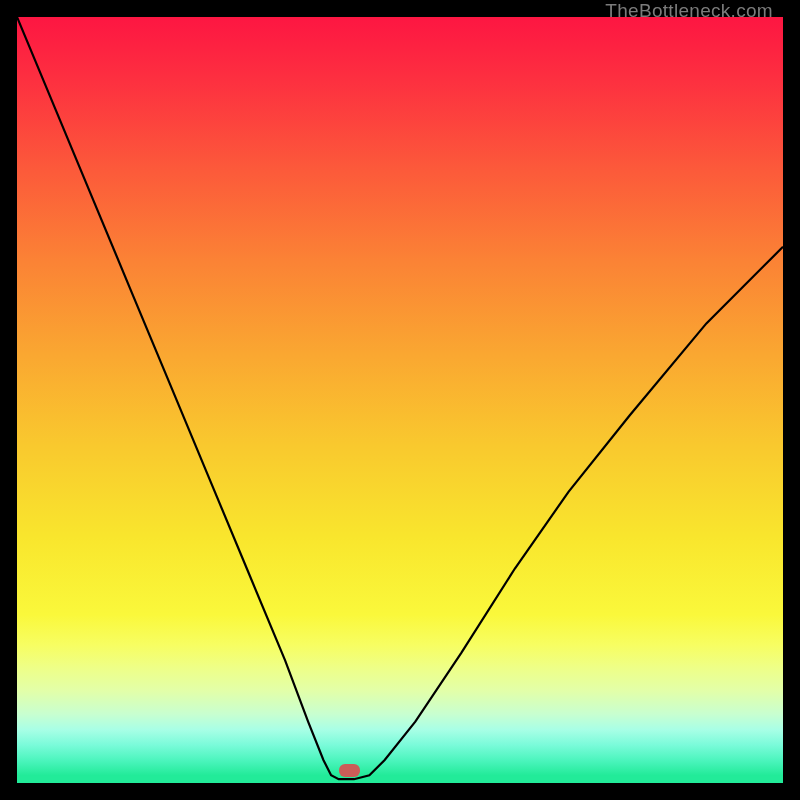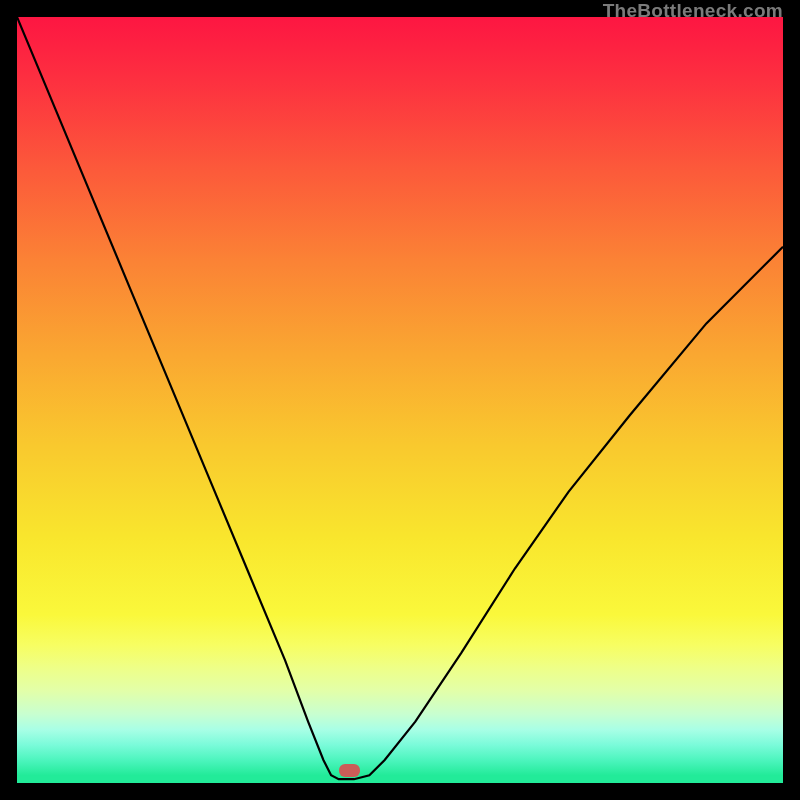--- a/index.html
+++ b/index.html
@@ -33,25 +33,25 @@
       #a9ffe6 93%,
       #7bfbda 95%,
       #4df5be 97%,
       #22eb99 99%,
       #22eb99 100%
     );
   }
   .watermark {
     position: absolute;
     top: 0px;
-    right: 17px;
+    right: 27px;
     color: #7b7b7b;
     font-size: 19px;
     letter-spacing: 0.3px;
-    font-weight: 700;
+    font-weight: 400;
   }
   svg.curve {
     position: absolute;
     top: 17px;
     left: 17px;
     width: 766px;
     height: 766px;
   }
   .marker {
     position: absolute;

